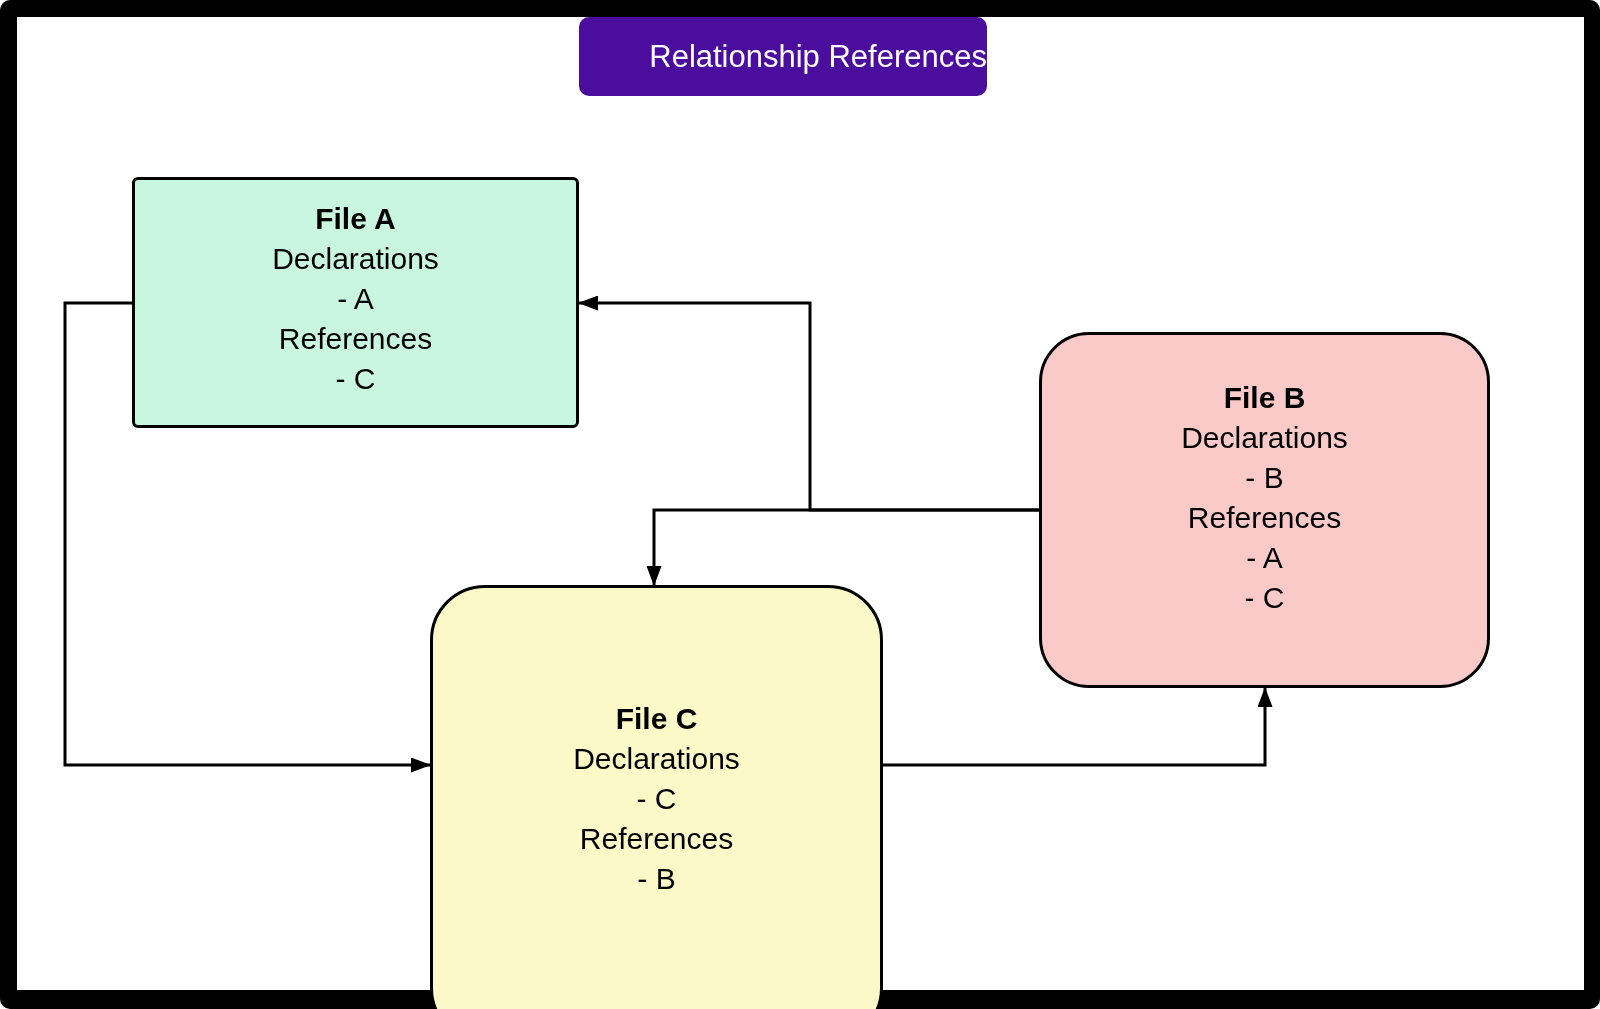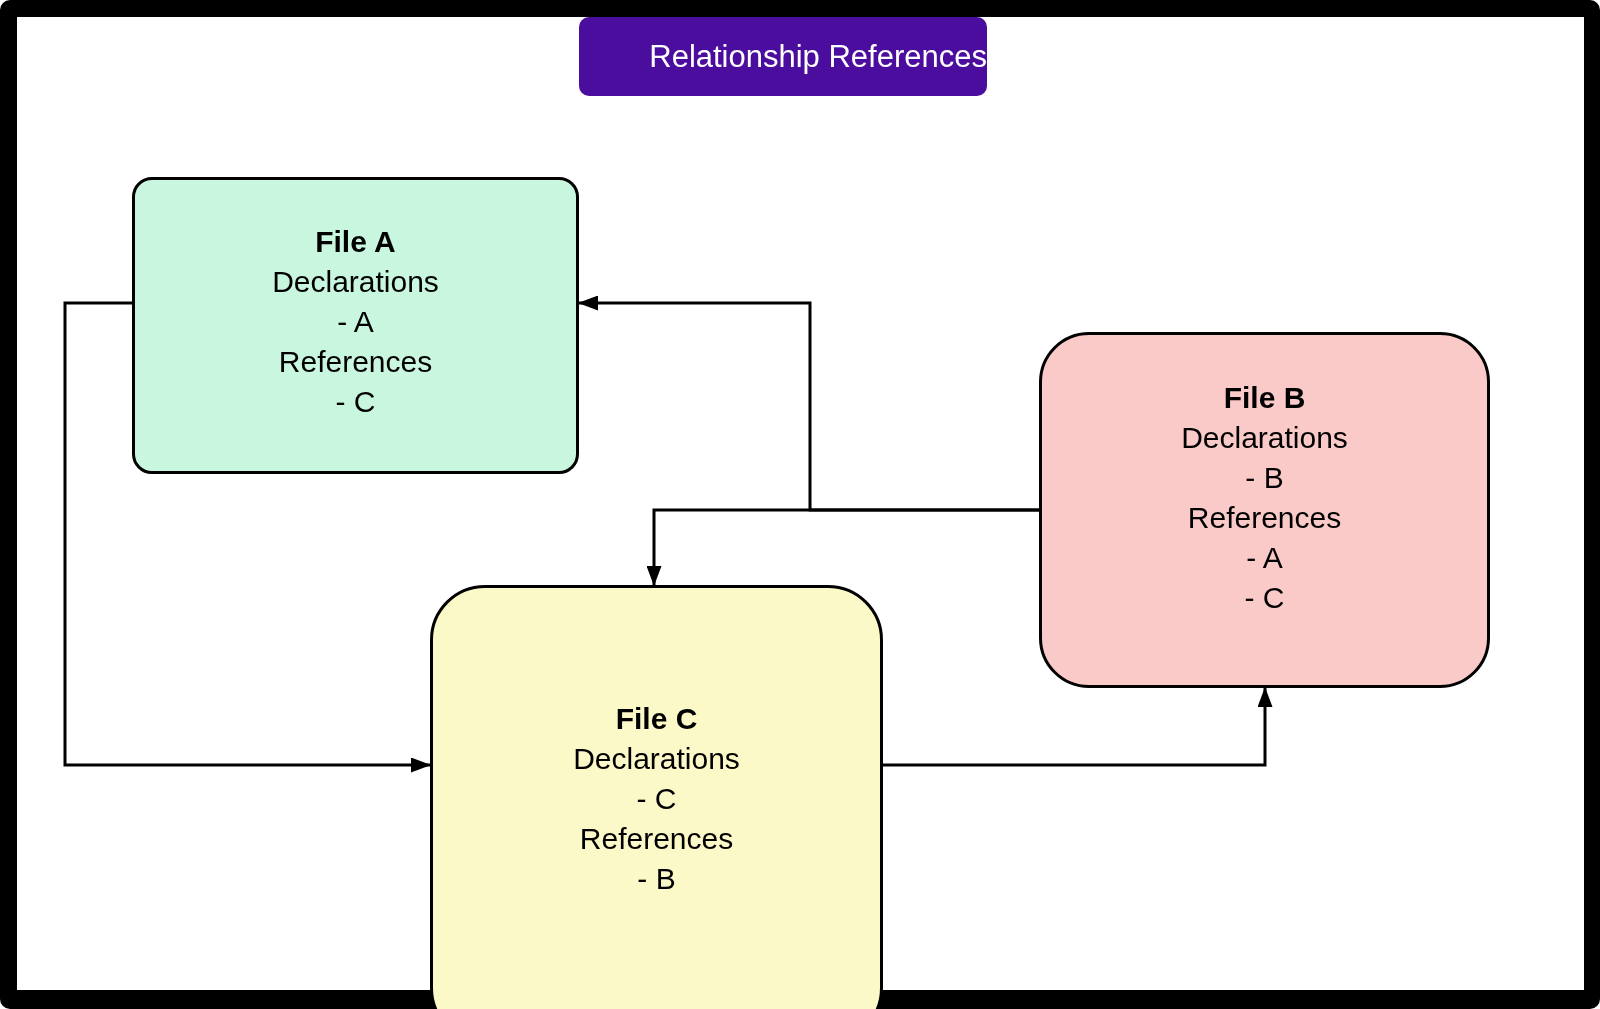--- a/index.html
+++ b/index.html
@@ -61,22 +61,22 @@
     justify-content: center;
     font-size: 30px;
     line-height: 40px;
     color: #000000;
     text-align: center;
     z-index: 2;
   }
   .node .node-title { font-weight: bold; }
   #node-file-a {
     left: 132px; top: 177px;
-    width: 447px; height: 297px;
-    border-radius: 20px;
+    width: 447px; height: 251px;
+    border-radius: 6px;
     padding-bottom: 8px;
   }
   #node-file-b {
     left: 1039px; top: 332px;
     width: 451px; height: 356px;
     border-radius: 50px;
     padding-bottom: 24px;
   }
   #node-file-c {
     left: 430px; top: 585px;

